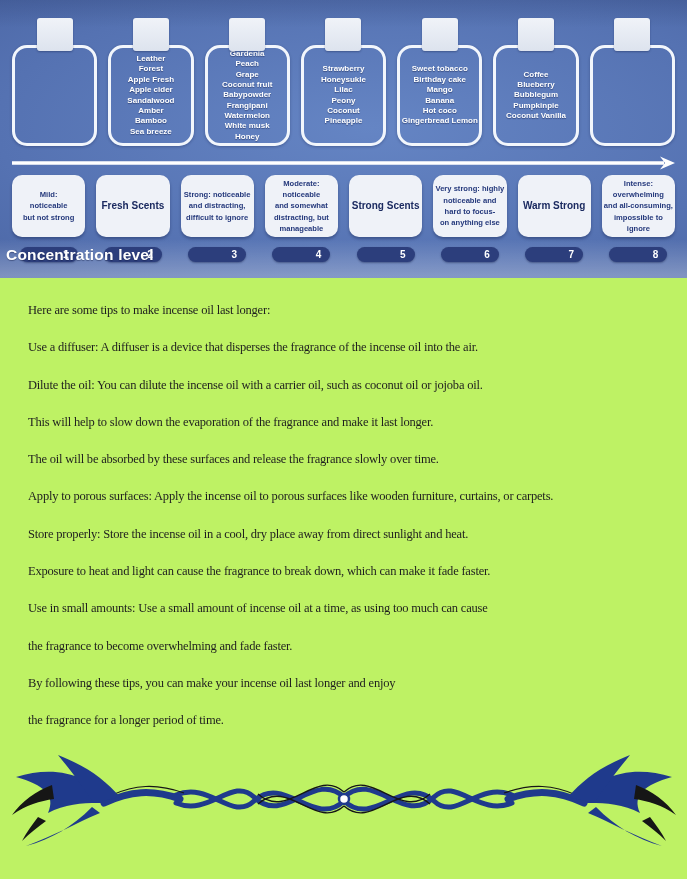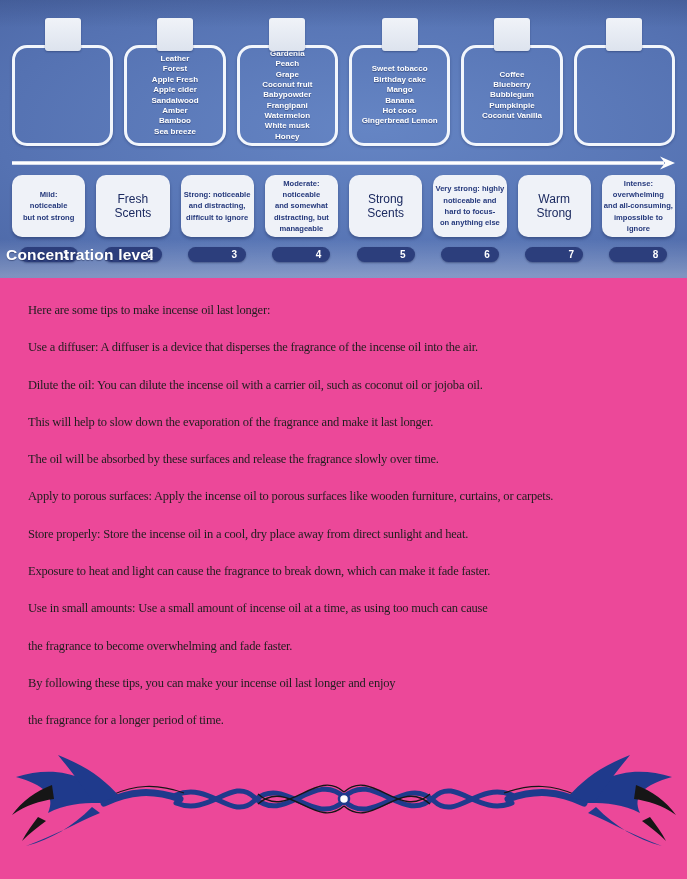--- a/index.html
+++ b/index.html
@@ -1,21 +1,21 @@
 <!DOCTYPE html>
 <html><head>
 <meta charset="utf-8">
 <style>
   * { margin: 0; padding: 0; box-sizing: border-box; }
   body { background: #ffffff; font-family: "Liberation Sans", sans-serif; }
   .page {
     position: relative;
     width: 687px; height: 879px;
     margin: 0 auto;
-    background: #ec4899;
+    background: #bef264;
     overflow: hidden;
   }
 
   
   .header {
     position: relative;
     width: 687px; height: 278px;
     background:
       linear-gradient(180deg, rgba(20,35,80,0.18) 0%, rgba(20,35,80,0) 10%, rgba(255,255,255,0) 86%, rgba(255,255,255,0.28) 99%),
       radial-gradient(130% 120% at 54% 46%, #6585c4 0%, #5572b2 42%, #47619f 72%, #3a5190 100%);
@@ -66,21 +66,21 @@
     padding: 2px;
   }
   .card-label {
     white-space: pre-line;
     text-align: center;
     color: #25397c;
     font-size: 7.6px; font-weight: 600;
     line-height: 1.5;
   }
   .card.em .card-label {
-    font-size: 12px; font-weight: 400;
+    font-size: 10px; font-weight: 700;
     color: #1b2a60;
     line-height: 1.2;
   }
 
   
   .pills { display: flex; gap: 11px; padding: 10px 12px 0 12px; }
   .pill-slot { flex: 1; display: flex; justify-content: center; }
   .pill {
     width: 58px; height: 15px;
     background: #2c3e7c;
@@ -144,20 +144,31 @@
         <div class="bottle-body">
           <div class="scents">Gardenia
 Peach
 Grape
 Coconut fruit
 Babypowder
 Frangipani
 Watermelon
 White musk
 Honey</div>
+        </div>
+      </div>
+      <div class="bottle">
+        <div class="cap"></div>
+        <div class="bottle-body">
+          <div class="scents">Strawberry
+Honeysukle
+Lilac
+Peony
+Coconut
+Pineapple</div>
         </div>
       </div>
       <div class="bottle">
         <div class="cap"></div>
         <div class="bottle-body">
           <div class="scents">Sweet tobacco
 Birthday cake
 Mango
 Banana
 Hot coco

